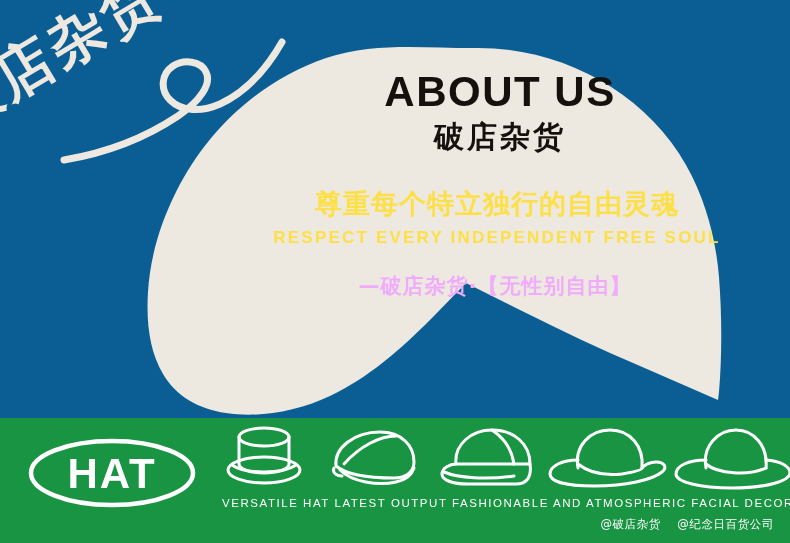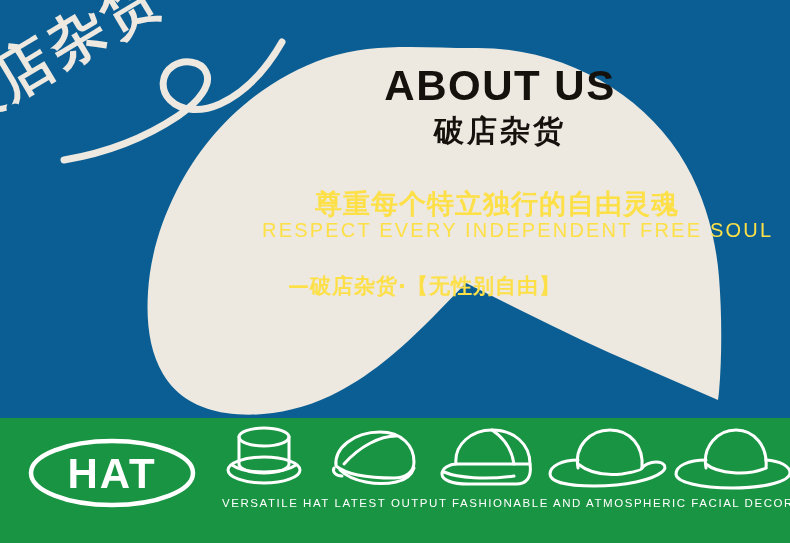--- a/index.html
+++ b/index.html
@@ -48,21 +48,21 @@
     font-size:57px;
     letter-spacing:4px;
     color:#ede8e0;
     white-space:nowrap;
     line-height:1;
   }
 
   
   #about-block {
     position:absolute;
-    left:270px; top:64px;
+    left:270px; top:70px;
     width:460px;
     text-align:center;
     color:#15110d;
   }
   #about-title {
     font-family:"Liberation Sans", sans-serif;
     font-weight:700;
     font-size:42px;
     letter-spacing:1.5px;
     line-height:1.05;
@@ -86,36 +86,37 @@
   #slogan-cn {
     font-family:"DejaVu Sans", sans-serif;
     font-weight:700;
     font-size:27px;
     letter-spacing:1px;
     line-height:1.15;
     white-space:nowrap;
   }
   #slogan-en {
     font-family:"Liberation Sans", sans-serif;
-    font-weight:400;
-    font-size:20px;
+    font-weight:700;
+    font-size:17px;
     letter-spacing:2.2px;
+    margin-top:9px;
     white-space:nowrap;
   }
 
   #attribution {
     position:absolute;
-    left:288px; top:272px;
+    left:270px; top:272px;
     width:450px;
-    text-align:left;
+    text-align:center;
     font-family:"DejaVu Sans", sans-serif;
     font-weight:700;
     font-size:21px;
     letter-spacing:1px;
-    color:#fde047;
+    color:#f0abfc;
     white-space:nowrap;
   }
 
   
   #green-band {
     position:absolute;
     left:0; top:418px;
     width:790px; height:125px;
     background:#199442;
   }
@@ -253,14 +254,18 @@
         <path d="M 32 44 C 28 22, 44 6, 62 6 C 80 6, 94 22, 92 44"></path>
         <path d="M 32 36 C 14 36, 2 42, 2 50 C 2 58, 26 64, 58 64
                  C 92 64, 116 57, 116 49 C 116 42, 106 37, 92 36"></path>
         <path d="M 32 40 C 44 50, 74 52, 92 44"></path>
       </g>
     </g>
   </svg>
 
   <div id="tagline">VERSATILE HAT LATEST OUTPUT FASHIONABLE AND ATMOSPHERIC FACIAL DECORATION</div>
 
+  <div id="credits">
+    <span>@破店杂货</span>
+    <span>@纪念日百货公司</span>
+  </div>
 
 </div>
 
 </body></html>

